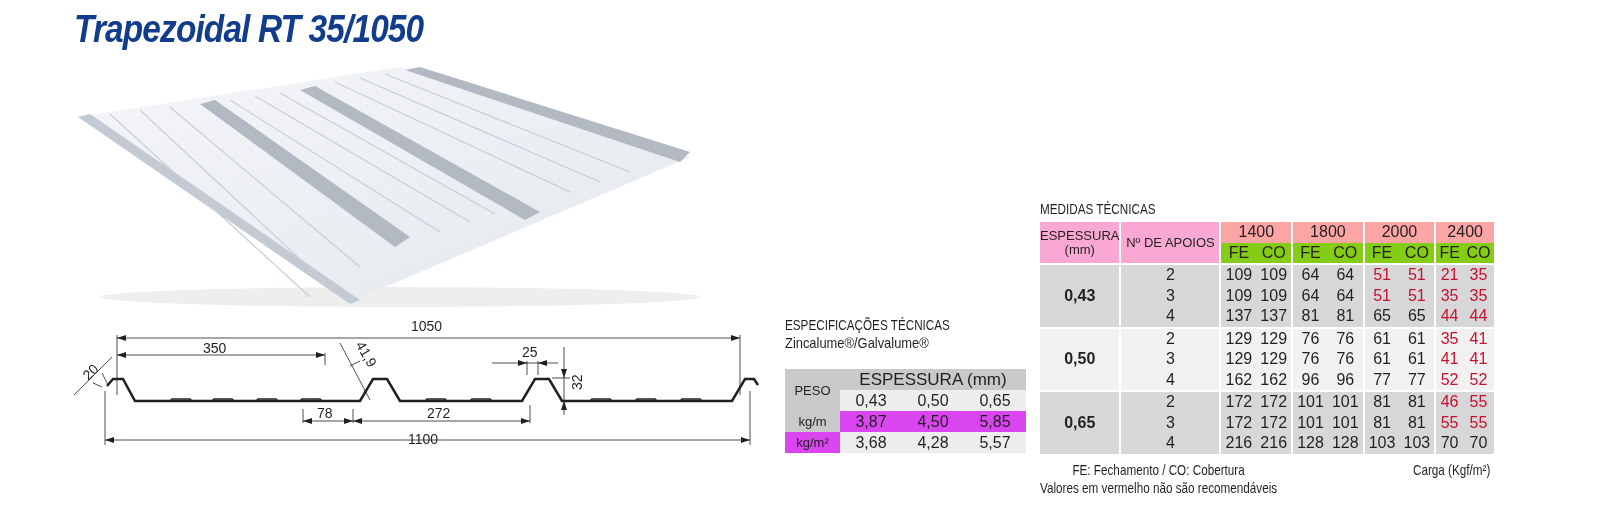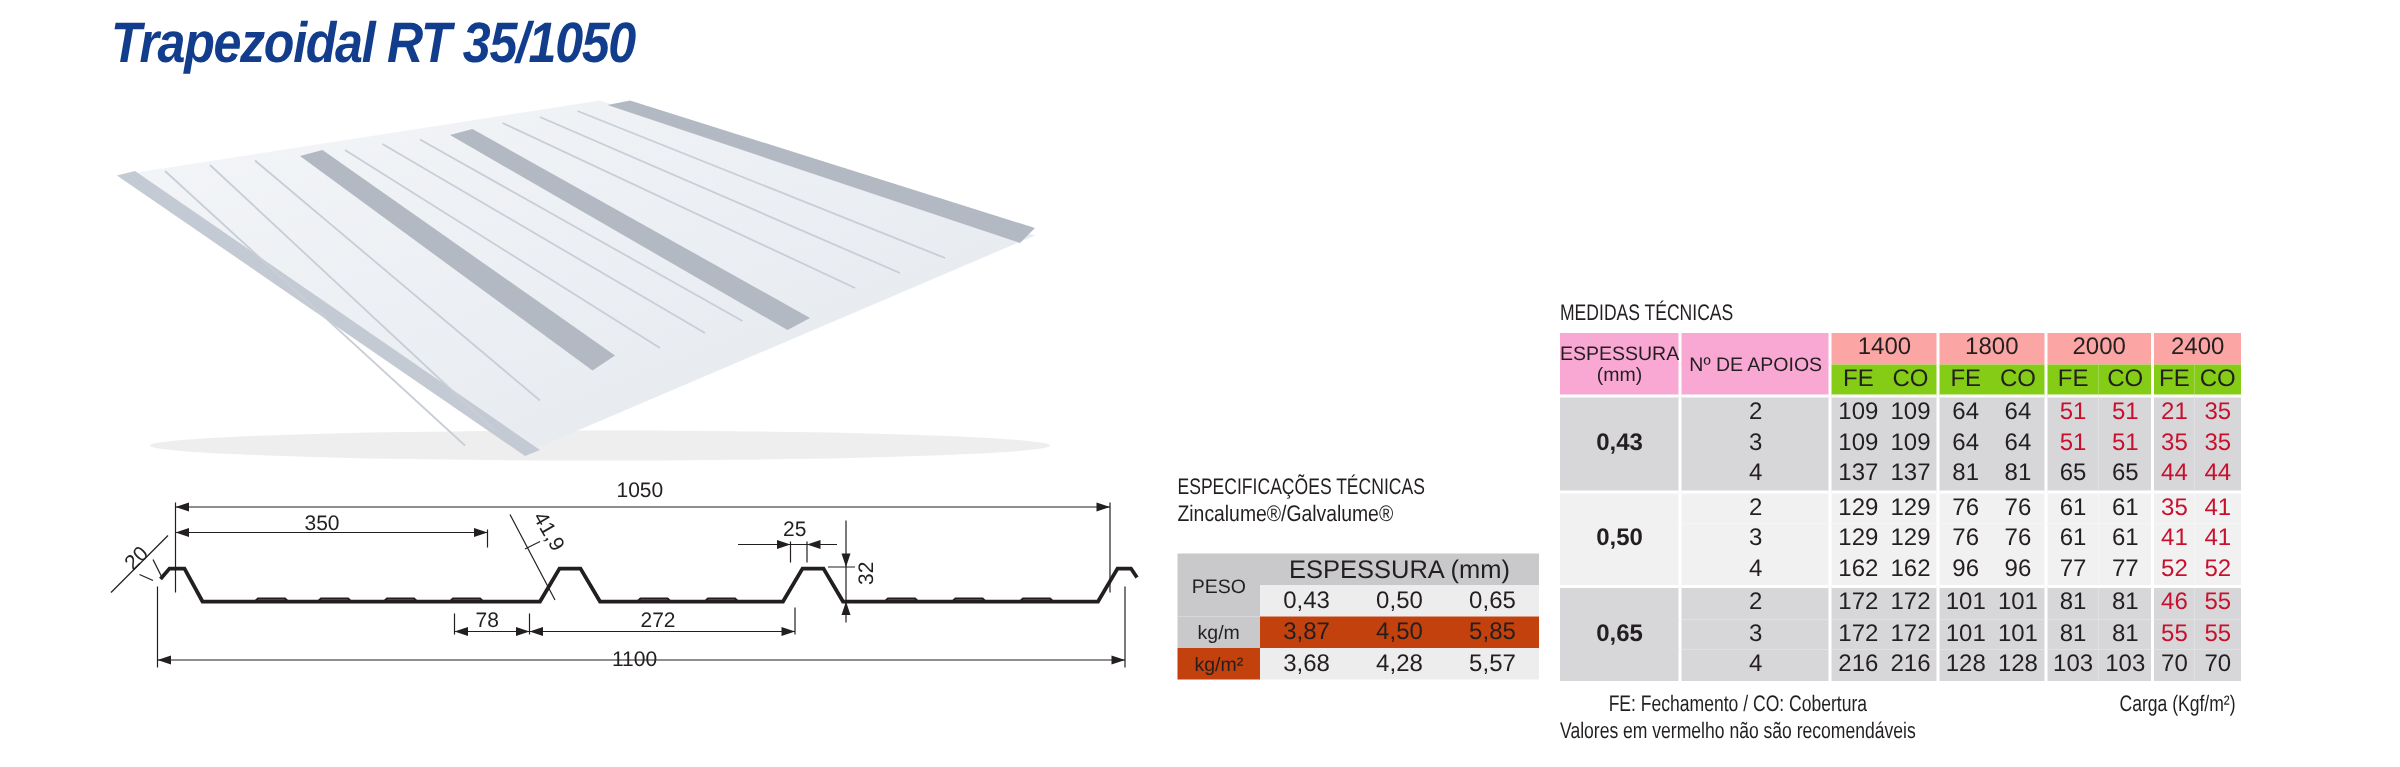--- a/index.html
+++ b/index.html
@@ -25,21 +25,21 @@
   
   .cond { font-family: "Liberation Sans", sans-serif; transform: scaleX(0.78); transform-origin: left top; white-space: nowrap; }
 
   
   .specs { position: absolute; left: 785px; top: 316px; width: 230px; }
   .specs .h1 { font-size: 15px; color: #231f20; height: 18px; }
   .specs .h2 { font-size: 15px; color: #231f20; height: 20px; transform: scaleX(0.86); }
   .specs table { border-collapse: collapse; width: 241px; margin-top: 15px; font-size: 15px; }
   .specs td { text-align: center; height: 21px; padding: 0; }
   .specs .g1 { background: #c9c9cb; }
-  .specs .g2 { background: #c2410c; }
+  .specs .g2 { background: #d946ef; }
   .specs .g3 { background: #ededee; }
   .specs .lbl { font-size: 13px; }
   .specs .hdr { font-size: 17px; }
   .specs .val { font-size: 16px; }
 
   
   .measures { position: absolute; left: 1040px; top: 200px; width: 460px; }
   .measures .h1 { font-size: 15px; height: 22px; }
   .measures table { border-collapse: collapse; width: 454px; font-size: 16px; }
   .measures td { padding: 0; text-align: center; height: 20.5px; line-height: 20.5px; }

